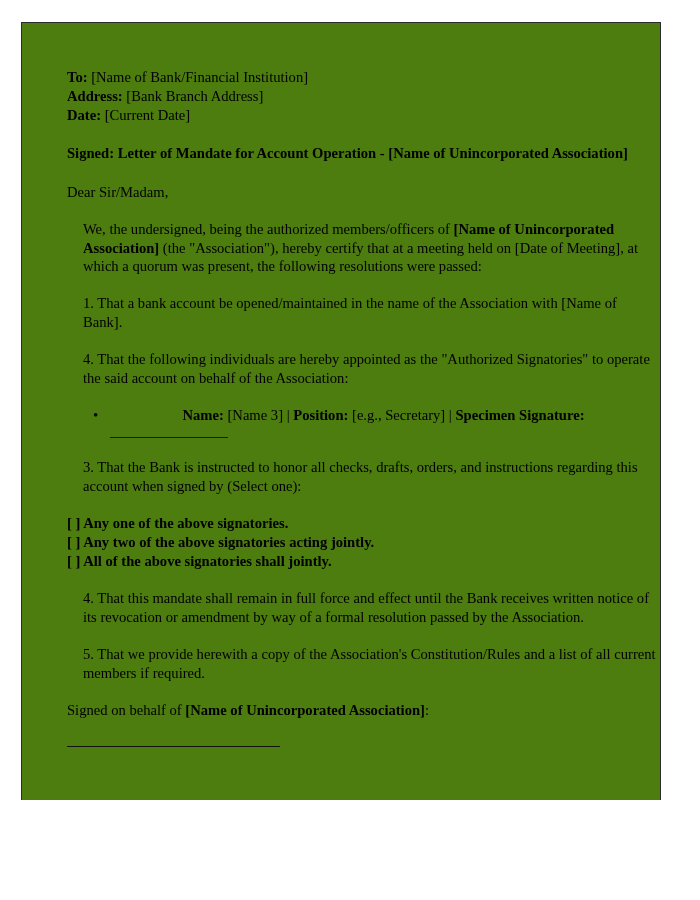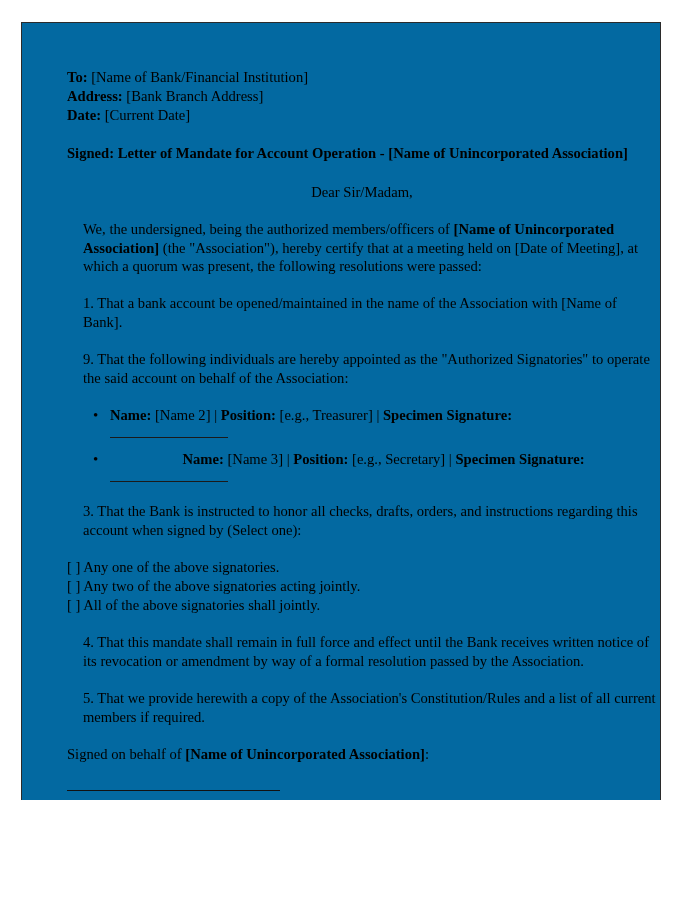--- a/index.html
+++ b/index.html
@@ -22,21 +22,21 @@
     position: absolute;
     left: 21px;
     top: 22px;
     width: 640px;
     height: 778px;
     border-left: 1.4px solid #2b2b2b;
     border-top: 1.4px solid #2b2b2b;
     border-right: 1.4px solid #2b2b2b;
     border-bottom: none;
     box-sizing: border-box;
-    background: #0369a1;
+    background: #4d7c0f;
   }
 
   #doc-body {
     position: absolute;
     left: 45px;
     top: 45px;
     width: 590px;
     font-size: 14.6px;
     line-height: 1.28;
     text-align: left;
@@ -52,21 +52,20 @@
   }
 
   .subject-line {
     font-weight: bold;
     margin: 0 0 20px 0;
     line-height: 1.30;
   }
 
   .salutation {
     margin: 0 0 18px 0;
-    text-align: center;
   }
 
   .para {
     margin: 0 0 18px 16px;
     line-height: 1.30;
   }
 
   b, .b { font-weight: bold; }
 
   
@@ -94,20 +93,21 @@
     display: block;
     width: 118px;
     height: 0;
     border-bottom: 1.3px solid #1a1a1a;
     margin-top: 12px;
   }
 
   
   .option-block {
     margin: 4px 0 18px 0;
+    font-weight: bold;
   }
   .option-line {
     margin: 0;
     line-height: 1.30;
     white-space: nowrap;
   }
 
   .closing {
     margin: 0 0 26px 0;
     line-height: 1.30;
@@ -132,27 +132,23 @@
     </div>
 
     <p class="subject-line">Signed: Letter of Mandate for Account Operation - [Name of Unincorporated Association]</p>
 
     <p class="salutation">Dear Sir/Madam,</p>
 
     <p class="para"><span>We, the undersigned, being the authorized members/officers of </span><span class="b">[Name of Unincorporated Association]</span><span> (the "Association"), hereby certify that at a meeting held on [Date of Meeting], at which a quorum was present, the following resolutions were passed:</span></p>
 
     <p class="para">1. That a bank account be opened/maintained in the name of the Association with [Name of Bank].</p>
 
-    <p class="para">9. That the following individuals are hereby appointed as the "Authorized Signatories" to operate the said account on behalf of the Association:</p>
+    <p class="para">4. That the following individuals are hereby appointed as the "Authorized Signatories" to operate the said account on behalf of the Association:</p>
 
     <ul class="signatory-list">
-      <li class="signatory-item">
-        <span class="b">Name:</span><span> [Name 2] | </span><span class="b">Position:</span><span> [e.g., Treasurer] | </span><span class="b">Specimen Signature:</span>
-        <span class="sig-rule"></span>
-      </li>
       <li class="signatory-item">
         <span class="b">Name:</span><span> [Name 3] | </span><span class="b">Position:</span><span> [e.g., Secretary] | </span><span class="b">Specimen Signature:</span>
         <span class="sig-rule"></span>
       </li>
     </ul>
 
     <p class="para">3. That the Bank is instructed to honor all checks, drafts, orders, and instructions regarding this account when signed by (Select one):</p>
 
     <div class="option-block">
       <p class="option-line">[ ] Any one of the above signatories.</p>

